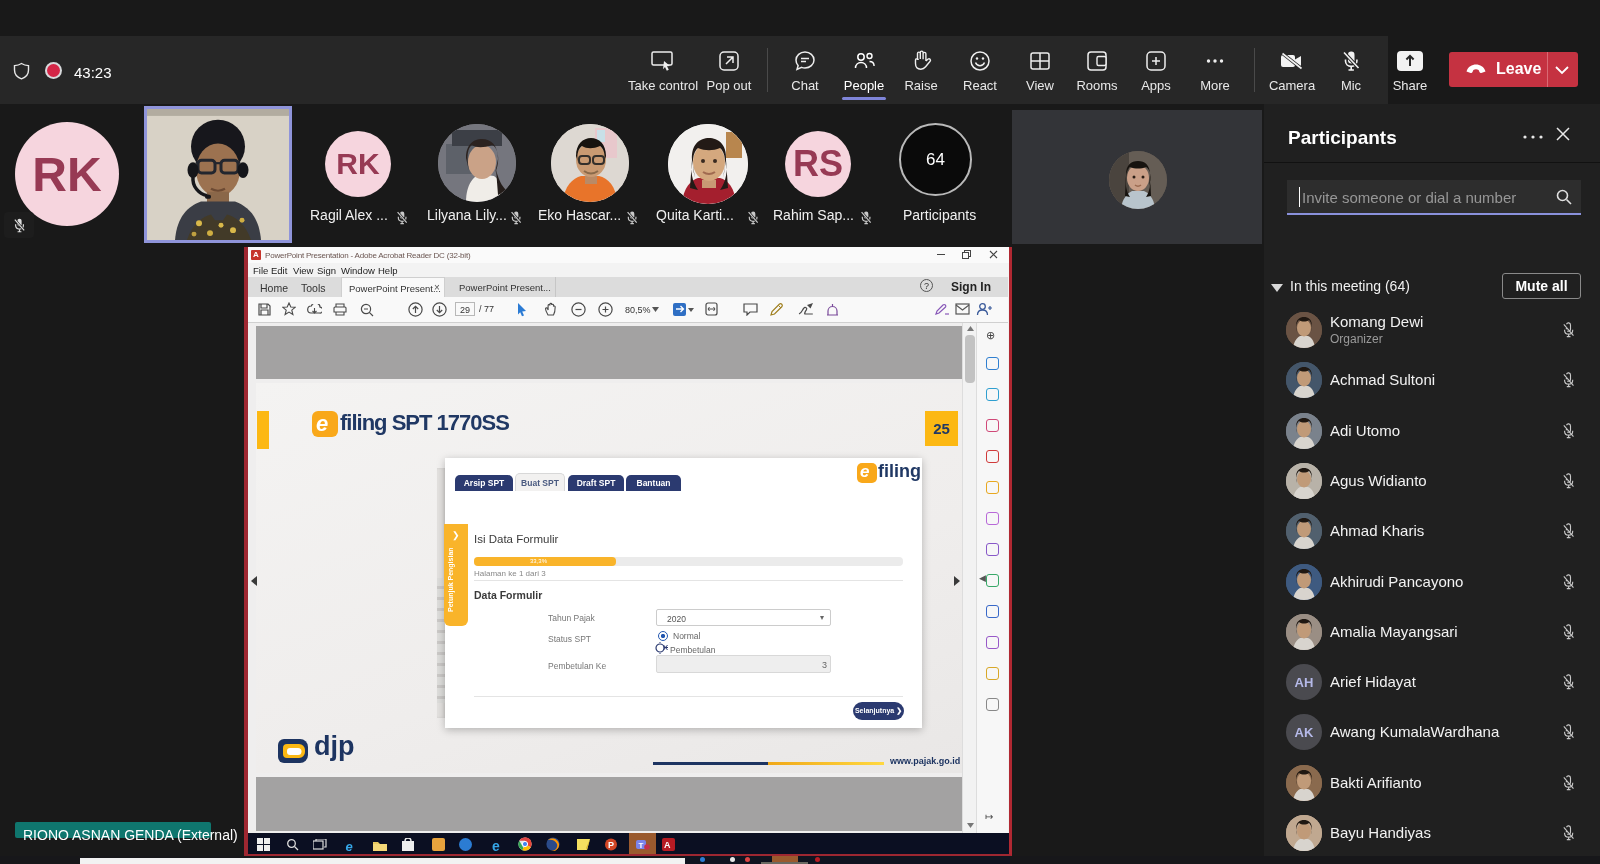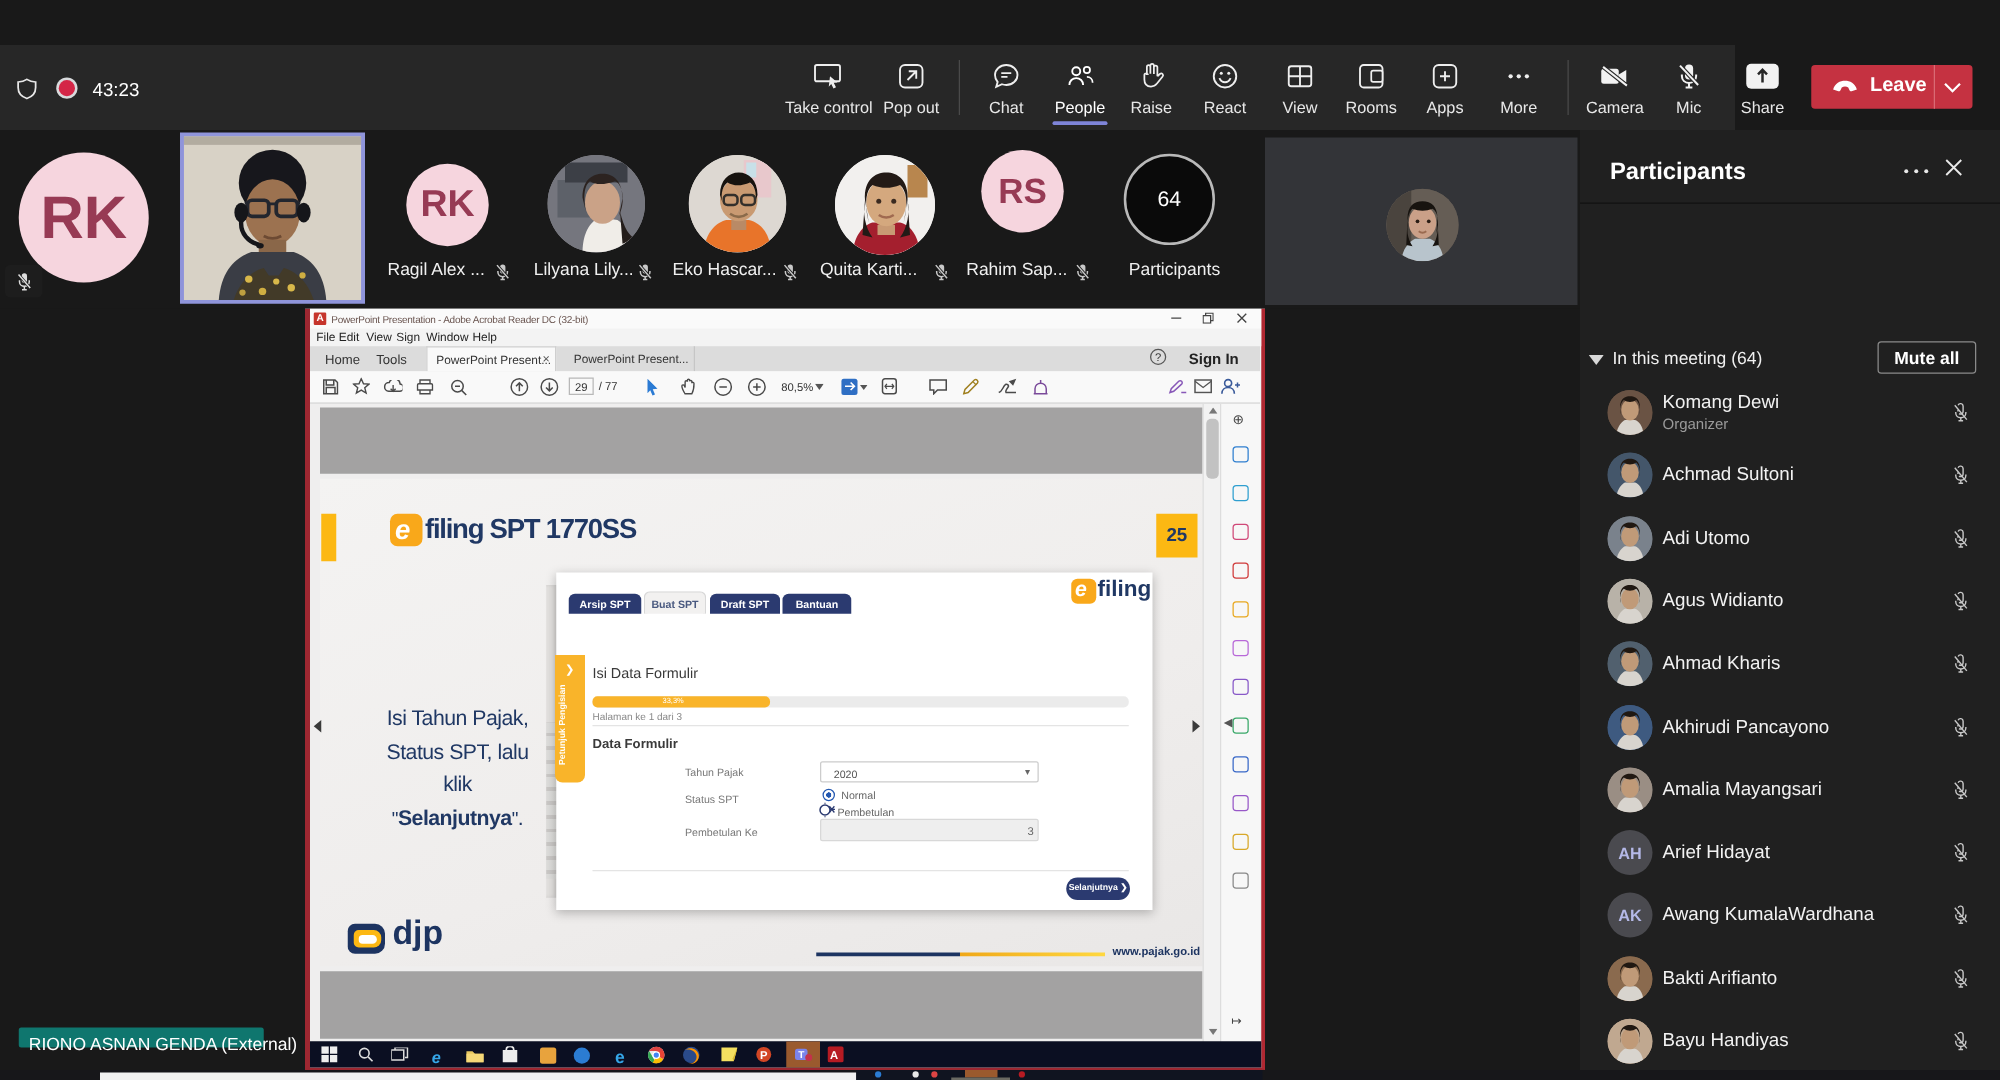--- a/index.html
+++ b/index.html
@@ -244,21 +244,21 @@
           <ellipse cx="41" cy="38" rx="16" ry="19" fill="#d4a87e"></ellipse>
           <path d="M24 36 c-1-16 8-22 17-22 c9 0 18 6 17 22 l-3 18 c4-16 2-26-3-30 -7 3-15 3-22 0 -5 4-7 14-3 30z" fill="#231a16"></path>
           <path d="M24 36 c-2 10 0 22 6 30 l-8-2z M58 36 c2 10 0 22-6 30 l8-2z" fill="#231a16"></path>
           <circle cx="35" cy="37" r="2" fill="#3a2a20"></circle>
           <circle cx="47" cy="37" r="2" fill="#3a2a20"></circle>
           <path d="M35 48 q6 4 12 0" stroke="#a06a50" stroke-width="2" fill="none"></path>
         </svg>
     </div>
     <div class="nameLbl" style="left:656px;top:103px;">Quita Karti...</div>
 
-    <div class="circle pink" style="left:785px;top:16px;width:66px;height:66px;font-size:28px;">RS</div>
+    <div class="circle pink" style="left:785px;top:27px;width:66px;height:66px;font-size:36px;">RS</div>
     <div class="nameLbl" style="left:773px;top:103px;">Rahim Sap...</div>
 
     <div class="circle" style="left:899px;top:19px;width:73px;height:73px;background:#0a0a0a;border:2px solid #b9b9b9;color:#fff;font-size:17px;">64</div>
     <div class="nameLbl" style="left:903px;top:103px;">Participants</div>
 
     <div class="abs" style="left:1012px;top:6px;width:250px;height:134px;background:#333438;">
       <div class="circle" style="left:97px;top:41px;width:58px;height:58px;overflow:hidden;background:#5d5650;">
         <svg width="58" height="58" viewBox="0 0 58 58">
             <rect width="58" height="58" fill="#655d55"></rect>
             <rect x="0" y="0" width="20" height="58" fill="#4a443e"></rect>
@@ -445,21 +445,20 @@
     <div class="abs" style="left:0;top:76px;width:714px;height:511px;background:#efeeee;">
       <div class="abs" style="left:8px;top:3px;width:708px;height:53px;background:#a3a2a2;"></div>
       <div class="abs" style="left:8px;top:454px;width:708px;height:54px;background:#a3a2a2;"></div>
       <div id="page" class="abs" style="left:8px;top:60px;width:708px;height:390px;background:linear-gradient(160deg,#f4f3f2 0%,#efedec 60%,#e9e7e6 100%);">
         <div class="abs" style="left:1px;top:28px;width:12px;height:38px;background:#fcb813;"></div>
         <div class="abs" style="left:56px;top:28px;width:26px;height:26px;background:#f9a81a;border-radius:6px;"></div>
         <div class="abs" style="left:60px;top:28px;color:#fff;font-size:22px;font-weight:bold;font-style:italic;">e</div>
         <div class="abs" style="left:84px;top:27px;color:#203864;font-size:22px;font-weight:bold;white-space:nowrap;letter-spacing:-1px;">filing SPT 1770SS</div>
         <div class="abs" style="left:669px;top:28px;width:33px;height:35px;background:#fcb813;color:#203864;font-weight:bold;font-size:15px;text-align:center;line-height:35px;">25</div>
 
-        <div class="abs" style="left:30px;top:179px;width:160px;text-align:center;color:#203864;font-size:17px;line-height:26.5px;letter-spacing:-0.4px;">Isi Tahun Pajak,<br>Status SPT, lalu<br>klik<br><span style="font-size:15px;">"</span><b>Selanjutnya</b><span style="font-size:15px;">"</span>.</div>
 
         <div class="abs" style="left:181px;top:85px;width:9px;height:250px;background:#e3e1df;box-shadow:inset -2px 0 3px rgba(0,0,0,.08);"></div>
         <div class="abs" style="left:181px;top:195px;width:12px;height:125px;background:repeating-linear-gradient(#dcdcda 0 8px,#c6c4c2 8px 11px);opacity:.85;"></div>
 
         <div id="card" class="abs" style="left:189px;top:75px;width:477px;height:270px;background:#fff;box-shadow:0 2px 8px rgba(0,0,0,.25);">
           <div class="abs" style="left:10px;top:17px;width:58px;height:16px;background:#2b3a70;border-radius:5px 5px 0 0;color:#fff;font-size:8.5px;font-weight:bold;text-align:center;line-height:16px;">Arsip SPT</div>
           <div class="abs" style="left:70px;top:15px;width:50px;height:18px;background:#f2f1f0;border:1px solid #d8d8d8;border-bottom:none;border-radius:5px 5px 0 0;color:#4a5a80;font-size:8.5px;font-weight:bold;text-align:center;line-height:18px;">Buat SPT</div>
           <div class="abs" style="left:123px;top:17px;width:56px;height:16px;background:#2b3a70;border-radius:5px 5px 0 0;color:#fff;font-size:8.5px;font-weight:bold;text-align:center;line-height:16px;">Draft SPT</div>
           <div class="abs" style="left:181px;top:17px;width:55px;height:16px;background:#2b3a70;border-radius:5px 5px 0 0;color:#fff;font-size:8.5px;font-weight:bold;text-align:center;line-height:16px;">Bantuan</div>
           <div class="abs" style="left:412px;top:5px;width:20px;height:20px;background:#f9a81a;border-radius:5px;"></div>
@@ -619,20 +618,28 @@
     <svg class="abs" style="left:258px;top:28px" width="22" height="10" viewBox="0 0 22 10">
         <circle cx="3" cy="5" r="1.6" fill="#e8e8e8"></circle>
         <circle cx="11" cy="5" r="1.6" fill="#e8e8e8"></circle>
         <circle cx="19" cy="5" r="1.6" fill="#e8e8e8"></circle>
       </svg>
     <svg class="abs" style="left:291px;top:22px" width="16" height="16" viewBox="0 0 16 16">
         <path d="M2 2 L14 14 M14 2 L2 14" stroke="#e8e8e8" stroke-width="1.5"></path>
       </svg>
     <div class="abs" style="left:0px;top:58px;width:336px;height:1px;background:#111;"></div>
 
+    <div class="abs" style="left:23px;top:76px;width:294px;height:35px;background:#2d2d2d;border-bottom:2px solid #8a91dc;">
+      <div class="abs" style="left:12px;top:7px;width:1px;height:20px;background:#fff;"></div>
+      <div class="abs" style="left:15px;top:9px;color:#979797;font-size:15px;">Invite someone or dial a number</div>
+      <svg class="abs" style="left:268px;top:8px" width="18" height="18" viewBox="0 0 18 18">
+          <circle cx="7.5" cy="7.5" r="5" fill="none" stroke="#e0e0e0" stroke-width="1.6"></circle>
+          <path d="M11.5 11.5 L16 16" stroke="#e0e0e0" stroke-width="1.6"></path>
+        </svg>
+    </div>
 
 
     <svg class="abs" style="left:7px;top:180px" width="12" height="8" viewBox="0 0 12 8">
         <path d="M0 0 h12 l-6 8z" fill="#d8d8d8"></path>
       </svg>
     <div class="abs" style="left:26px;top:174px;font-size:14px;color:#f0f0f0;">In this meeting (64)</div>
     <div class="abs" style="left:238px;top:169px;width:79px;height:26px;border:1px solid #8a8a8a;border-radius:3px;text-align:center;"><span style="font-size:14px;font-weight:bold;color:#fff;line-height:25px;">Mute all</span></div>
     <div id="plist">
         <div class="abs circle" style="left:22px;top:208px;width:36px;height:36px;overflow:hidden;background:#6a5344;">
           <svg width="36" height="36">

